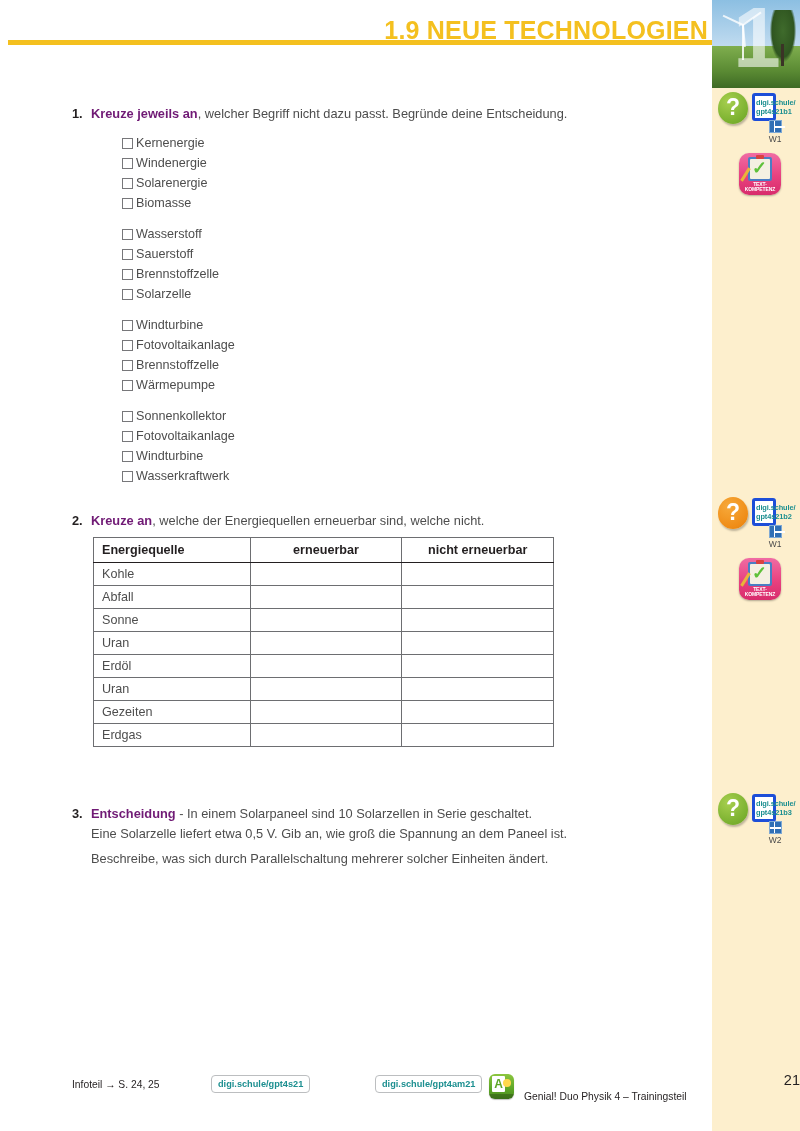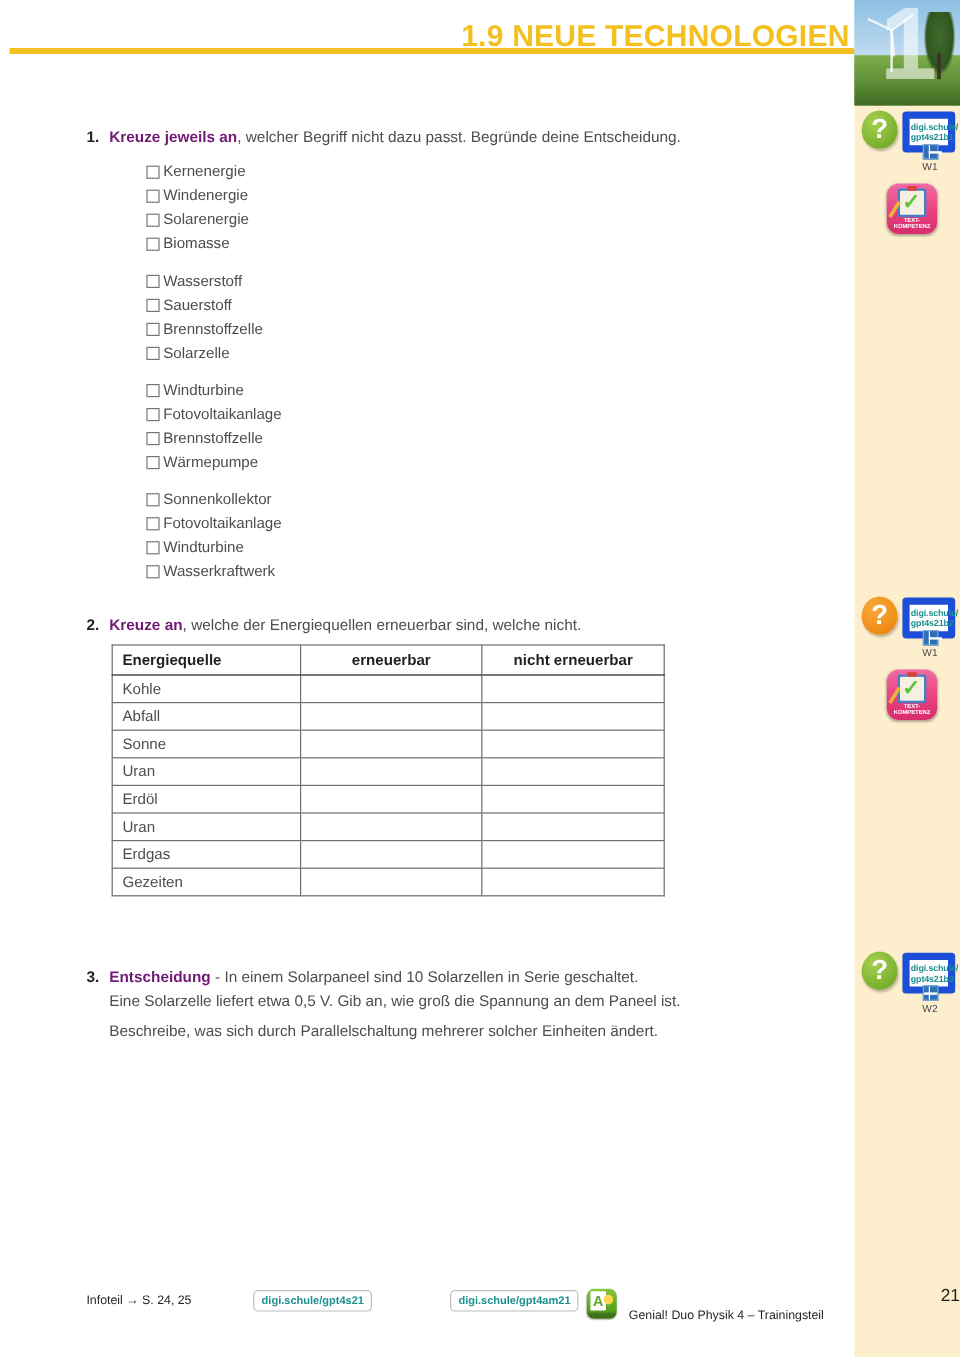--- a/index.html
+++ b/index.html
@@ -102,23 +102,23 @@
     padding-bottom: 2px;
     box-sizing: border-box;
   }
   .qmark.green { background: radial-gradient(circle at 35% 30%, #a7cf4f 0%, #7ab02f 70%, #6a9d26 100%); }
   .qmark.orange { background: radial-gradient(circle at 35% 30%, #f7a93a 0%, #ef8c16 70%, #dd7c0c 100%); }
 
   .codebox {
     position: absolute;
     left: 40px;
     top: 1px;
-    width: 44px;
+    width: 24px;
     box-sizing: border-box;
-    border: 6px solid #1d4ed8;
+    border: 3px solid #1d4ed8;
     border-radius: 3px;
     background: #ffffff;
     color: #1c8f90;
     font-size: 7.4px;
     font-weight: bold;
     line-height: 1.22;
     text-align: center;
     padding: 2px 1px 2px;
     letter-spacing: -0.1px;
   }
@@ -562,26 +562,26 @@
         <td>Erdöl</td>
         <td></td>
         <td></td>
       </tr>
       <tr>
         <td>Uran</td>
         <td></td>
         <td></td>
       </tr>
       <tr>
+        <td>Gezeiten</td>
+        <td></td>
+        <td></td>
+      </tr>
+      <tr>
         <td>Erdgas</td>
-        <td></td>
-        <td></td>
-      </tr>
-      <tr>
-        <td>Gezeiten</td>
         <td></td>
         <td></td>
       </tr>
     </tbody>
   </table>
 
   <div class="task" style="top:805px;">
     <div class="task-head">
       <span class="task-num">3.</span>
       <span class="task-text"><strong>Entscheidung</strong><span> - In einem Solarpaneel sind 10 Solarzellen in Serie geschaltet.</span></span>

